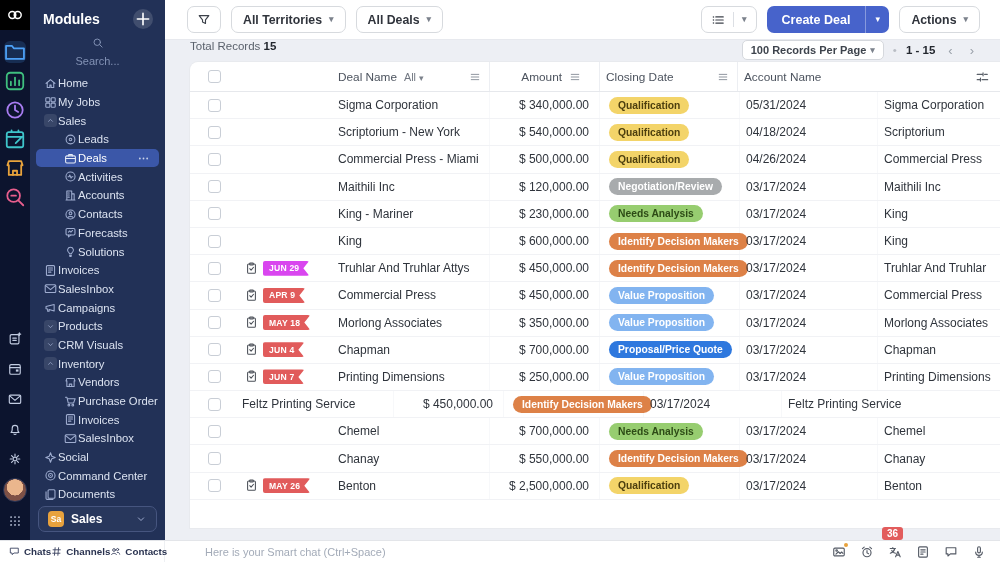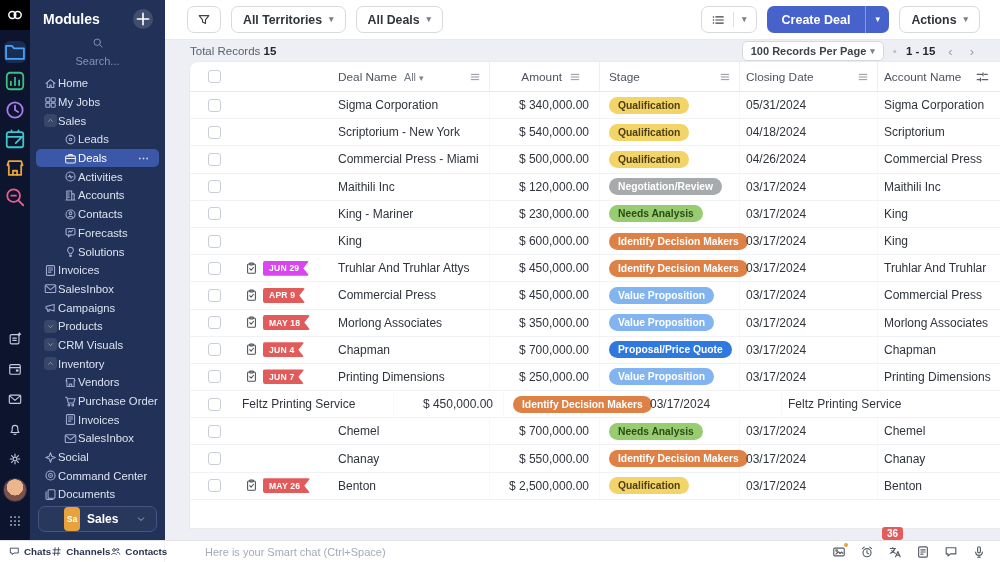--- a/index.html
+++ b/index.html
@@ -28,39 +28,39 @@
   .sb-search .ic { width:12px; height:12px; }
   .sb-items { flex:1; overflow:hidden; padding-top:2px; }
   .sb-item { height:18.7px; display:flex; align-items:center; gap:1px; padding-left:14px; font-size:11.3px; color:#dbe2f0; cursor:pointer; white-space:nowrap; }
   .sb-item .ic { width:13px; height:13px; color:#9fadd0; flex:none; }
   .sb-item .ic.grp { background:rgba(255,255,255,.10); border-radius:3.5px; padding:2px; }
   .sb-item.indent { padding-left:34px; }
   .sb-item.active { background:#3b57a8; border-radius:5px; margin:0 6px; padding-left:28px; color:#fff; }
   .sb-item.active .ic { color:#e8edf8; }
   .sb-item .more { width:13px; height:13px; margin-left:auto; margin-right:9px; color:#cdd6ea; }
   .sb-ws { margin:5px 8px 8px 8px; border:1px solid #46557f; border-radius:7px; height:26px; display:flex; align-items:center; gap:7px; padding:0 9px; background:rgba(255,255,255,.03); cursor:pointer; }
-  .ws-badge { width:16px; height:24px; border-radius:4px; background:#e8a23d; color:#fff; font-size:8.5px; font-weight:700; display:flex; align-items:center; justify-content:center;margin-left:16px; }
+  .ws-badge { width:16px; height:16px; border-radius:4px; background:#e8a23d; color:#fff; font-size:8.5px; font-weight:700; display:flex; align-items:center; justify-content:center; }
   .ws-label { font-size:12px; font-weight:700; color:#fff; }
   .ws-caret { margin-left:auto; width:12px; height:12px; color:#9fadd0; }
 
   
   .main { display:flex; flex-direction:column; background:#edeff4; position:relative; }
   .topbar { height:40px; background:#fff; border-bottom:1px solid #e7e9ee; display:flex; align-items:center; gap:10px; padding:0 20px 0 22px; flex:none; }
   .btn { height:27px; border:1px solid #d7dade; border-radius:7px; background:#fff; display:inline-flex; align-items:center; gap:7px; padding:0 11px; font-size:12.3px; font-weight:700; color:#30343c; cursor:pointer; font-family:inherit; }
   .btn .ic { width:14px; height:14px; color:#3c414a; }
   .caret { font-size:9px; color:#7c828c; line-height:1; }
   .topbar-right { margin-left:auto; display:flex; gap:10px; align-items:center; }
   .view-btn { padding:0 9px; gap:8px; }
   .view-btn .sep { width:1px; height:15px; background:#dcdfe4; }
   .split { display:flex; border-radius:7px; overflow:hidden; cursor:pointer; }
   .split-main { background:#4763cb; color:#fff; font-size:12.5px; font-weight:700; padding:0 15px; height:27px; display:flex; align-items:center; }
   .split-caret { background:#4763cb; border-left:1px solid rgba(255,255,255,.35); width:24px; display:flex; align-items:center; justify-content:center; }
   .split-caret .caret { color:#fff; }
 
-  .listbar { height:22px; display:flex; align-items:center; padding:0 22px 0 25px; font-size:11.5px; color:#5a616c; gap:9px; flex:none;border-radius:9px; }
+  .listbar { height:22px; display:flex; align-items:flex-start; padding:0 22px 0 25px; font-size:11.5px; color:#5a616c; gap:9px; flex:none;border-radius:9px; }
   .listbar b { color:#23272e; }
   .listbar-right { margin-left:auto; display:flex; align-items:center; gap:9px; }
   .pp-select { height:20px; border:1px solid #d5d8dd; background:#fff; border-radius:5px; display:flex; align-items:center; gap:4px; padding:0 8px; font-size:11px; font-weight:600; color:#3e444d; cursor:pointer; }
   .dot { color:#b9bdc4; }
   .range { font-weight:700; color:#23272e; }
   .pg { color:#9aa1aa; font-size:13px; cursor:pointer; padding:0 4px; }
 
   .card { flex:1; margin:0 0 12px 25px; background:#fff; border-radius:8px 0 0 0; box-shadow:0 0 0 1px #e8eaee; overflow:hidden; display:flex; flex-direction:column; }
   .thead { display:flex; height:30px; align-items:center; border-bottom:1px solid #e6e8ec; color:#4c535e; font-size:11.8px; font-weight:500; flex:none; }
   .tr { display:flex; height:27.2px; align-items:center; border-bottom:1px solid #f1f2f5; font-size:12px; color:#2f343c; cursor:pointer; }
@@ -527,28 +527,20 @@
             </span>
         </div>
         <div class="c c-amount">
           <span>Amount</span>
           <span class="hamb hamb2" style="margin-left:7px" data-icon="hamburger-icon">
               <svg viewBox="0 0 16 16" fill="none" stroke="currentColor" stroke-width="1.3" stroke-linecap="round" stroke-linejoin="round">
                 <path d="M3 4.5h10M3 8h10M3 11.5h10"></path>
               </svg>
             </span>
         </div>
-        <div class="c c-stage">
-          <span>Stage</span>
-          <span class="hamb" data-icon="hamburger-icon">
-              <svg viewBox="0 0 16 16" fill="none" stroke="currentColor" stroke-width="1.3" stroke-linecap="round" stroke-linejoin="round">
-                <path d="M3 4.5h10M3 8h10M3 11.5h10"></path>
-              </svg>
-            </span>
-        </div>
         <div class="c c-date">
           <span>Closing Date</span>
           <span class="hamb" data-icon="hamburger-icon">
               <svg viewBox="0 0 16 16" fill="none" stroke="currentColor" stroke-width="1.3" stroke-linecap="round" stroke-linejoin="round">
                 <path d="M3 4.5h10M3 8h10M3 11.5h10"></path>
               </svg>
             </span>
         </div>
         <div class="c c-account">
           <span>Account Name</span>

